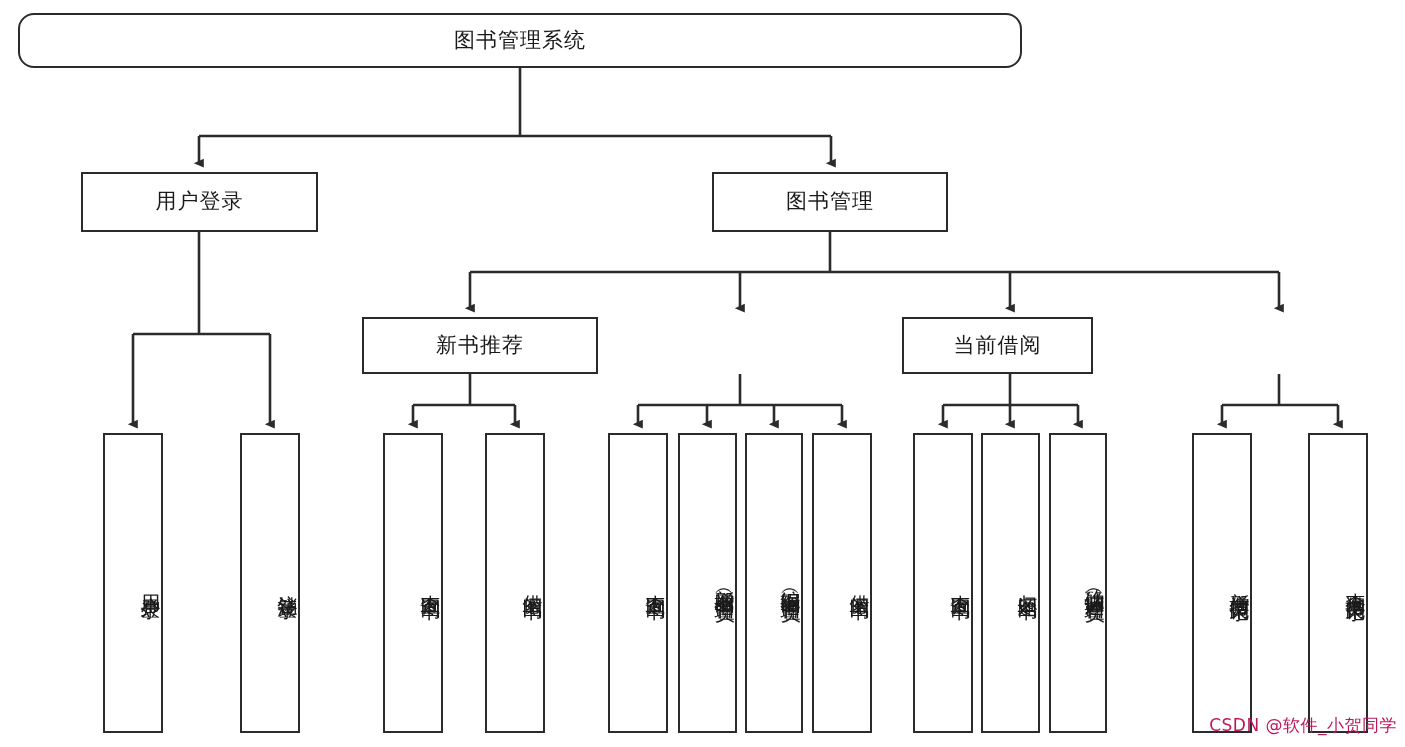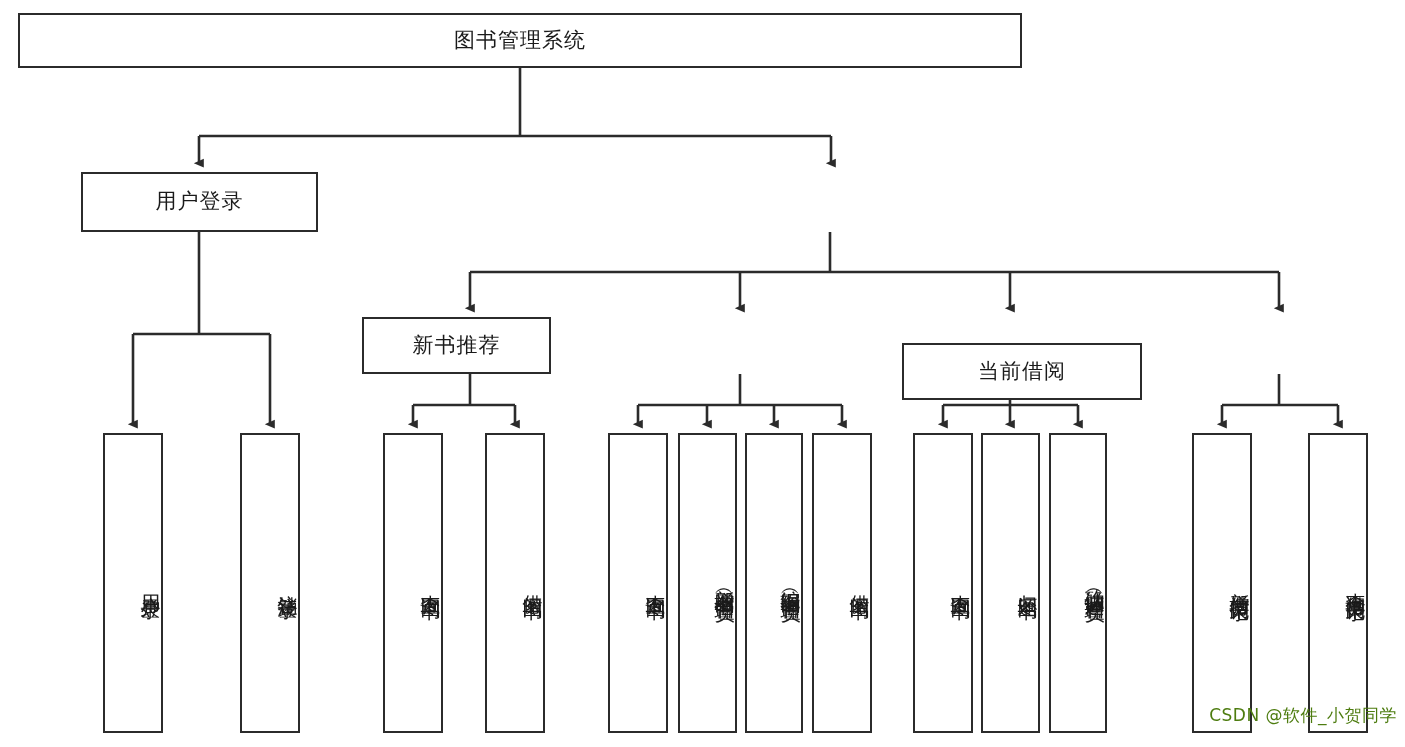--- a/index.html
+++ b/index.html
@@ -43,43 +43,44 @@
     justify-content: center;
   }
   .node.v .vtext {
     writing-mode: vertical-rl;
     text-orientation: upright;
     display: block;
     text-align: center;
   }
   .root {
     font-size: 22px;
+    border-radius: 16px;
   }
   svg#wires {
     position: absolute;
     left: 0;
     top: 0;
     width: 1405px;
     height: 747px;
     pointer-events: none;
   }
   .wire {
     stroke: #2b2b2b;
     stroke-width: 2.6;
     fill: none;
   }
   .arrowhead {
     fill: #2b2b2b;
   }
   #watermark {
     position: absolute;
     right: 8px;
-    bottom: 20px;
+    bottom: 10px;
     font-size: 17px;
-    color: #4d7c0f;
+    color: #be185d;
     white-space: nowrap;
     letter-spacing: 0.5px;
   }
 </style>
 </head>
 <body>
 
 <div id="canvas">
 
   <svg id="wires" viewBox="0 0 1405 747">
@@ -126,23 +127,24 @@
 
     <path class="wire" d="M1279,374 L1279,405"></path>
     <path class="wire" d="M1222,405 L1338,405"></path>
     <path class="wire" d="M1222,405 L1222,424" marker-end="url(#arw)"></path>
     <path class="wire" d="M1338,405 L1338,424" marker-end="url(#arw)"></path>
   </svg>
 
   <div class="node h root" style="left:18px; top:13px; width:1004px; height:55px;">图书管理系统</div>
 
   <div class="node h" style="left:81px; top:172px; width:237px; height:60px;">用户登录</div>
+  <div class="node h" style="left:712px; top:172px; width:236px; height:60px;">图书管理</div>
 
-  <div class="node h" style="left:362px; top:317px; width:189px; height:57px;">新书推荐</div>
-  <div class="node h" style="left:902px; top:317px; width:240px; height:57px;margin-top:26px;">当前借阅</div>
+  <div class="node h" style="left:362px; top:317px; width:236px; height:57px;">新书推荐</div>
+  <div class="node h" style="left:902px; top:317px; width:191px; height:57px;">当前借阅</div>
 
   <div class="node v" style="left:103px; top:433px; width:60px; height:300px;">
     <span class="vtext">用户登录</span>
   </div>
   <div class="node v" style="left:240px; top:433px; width:60px; height:300px;">
     <span class="vtext">注销登录</span>
   </div>
 
   <div class="node v" style="left:383px; top:433px; width:60px; height:300px;">
     <span class="vtext">查询图书</span>

